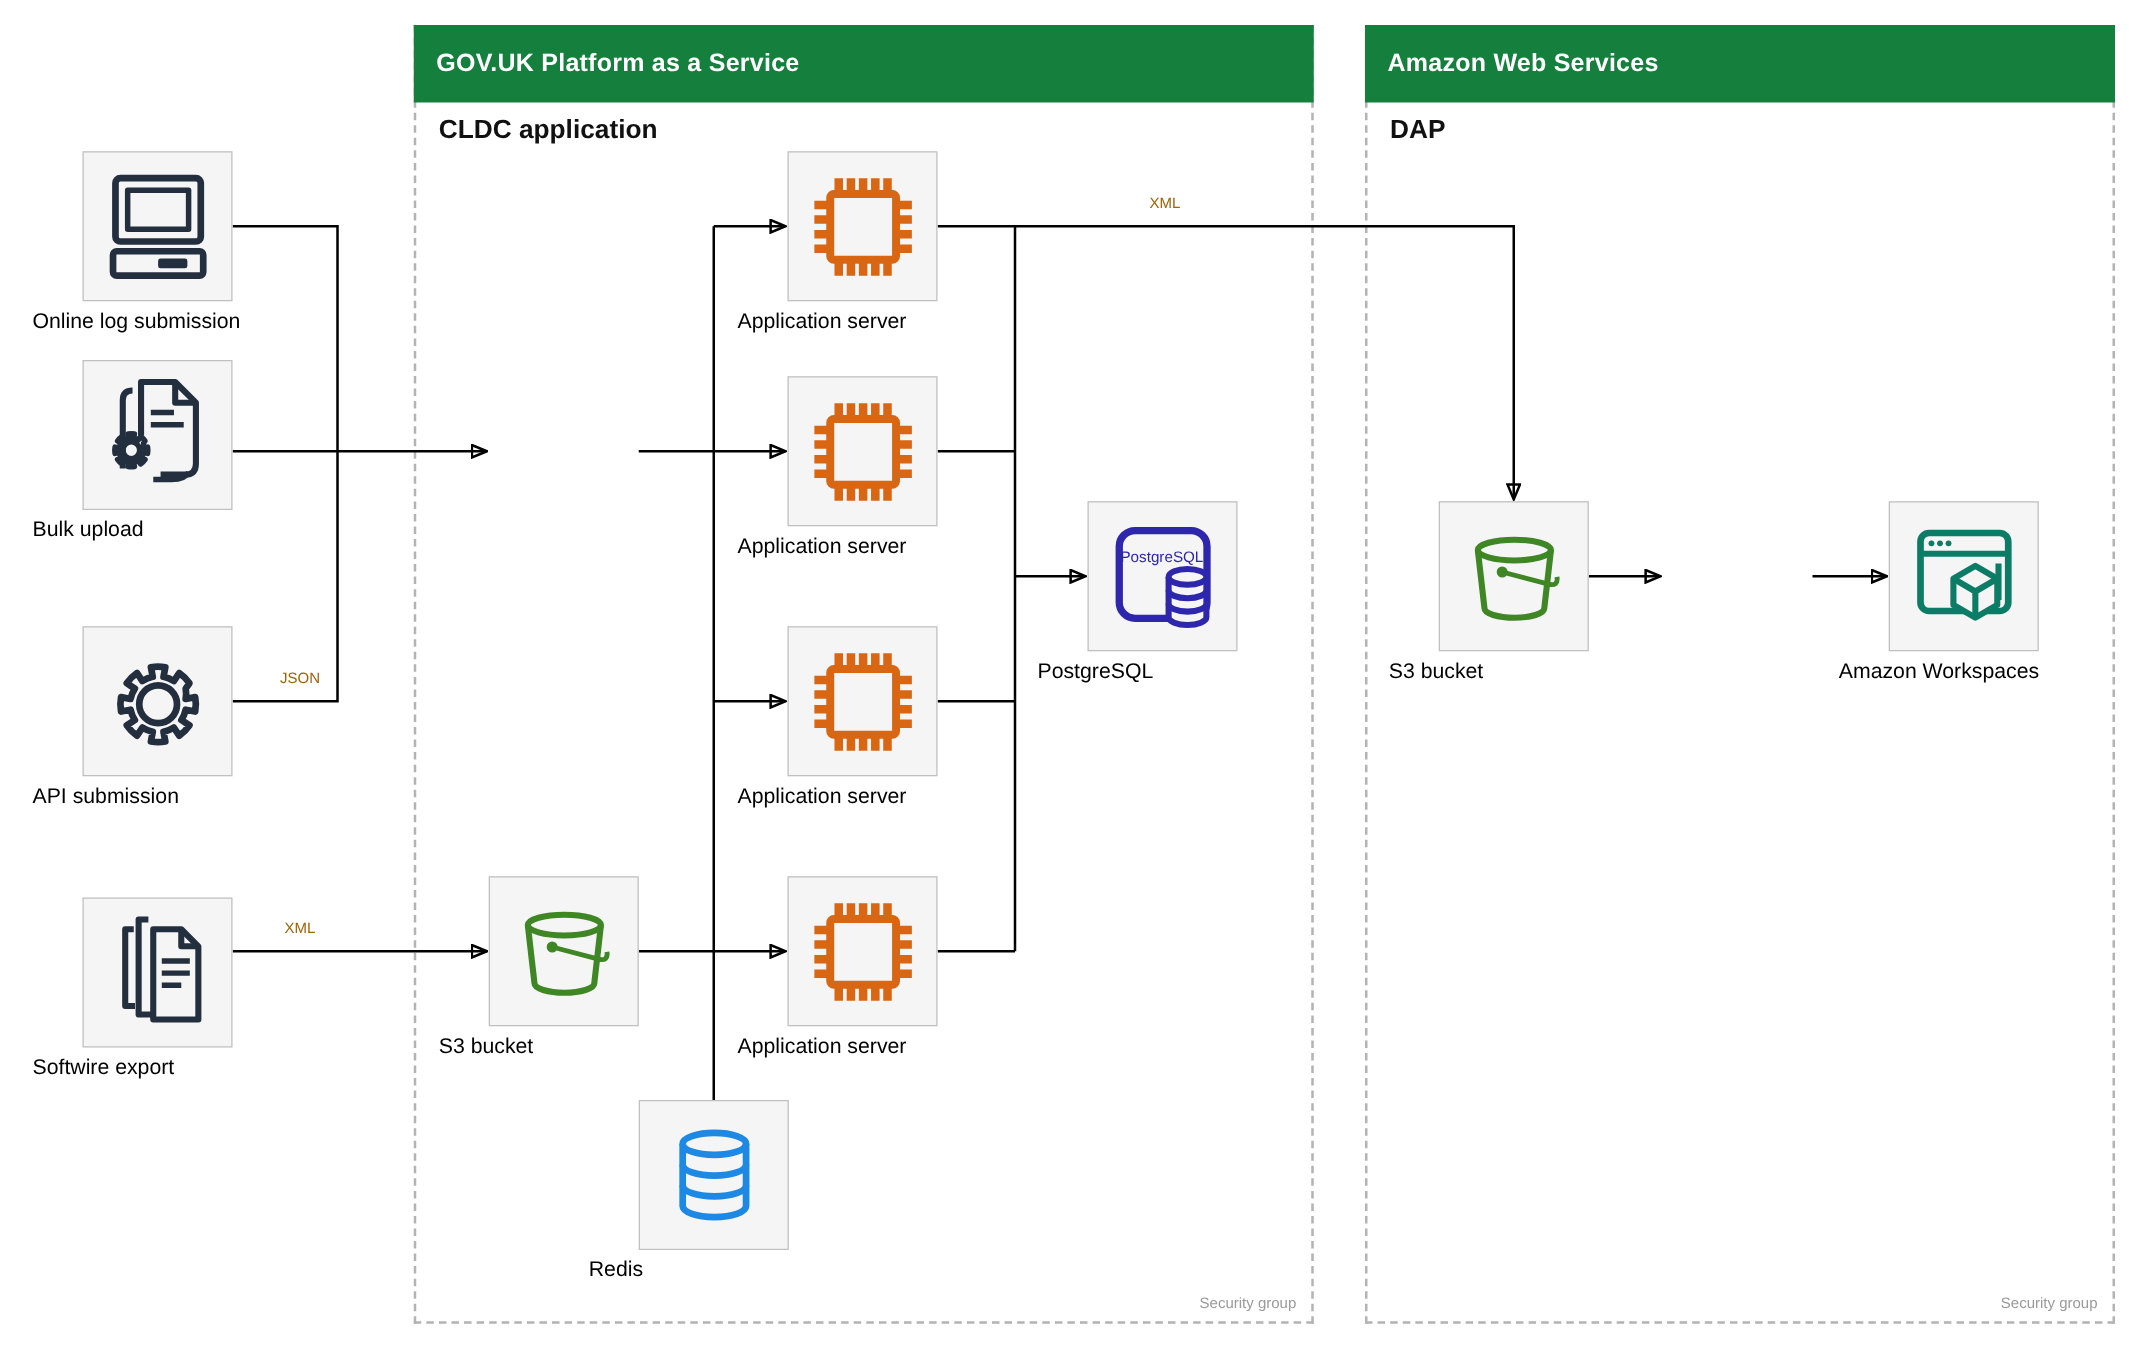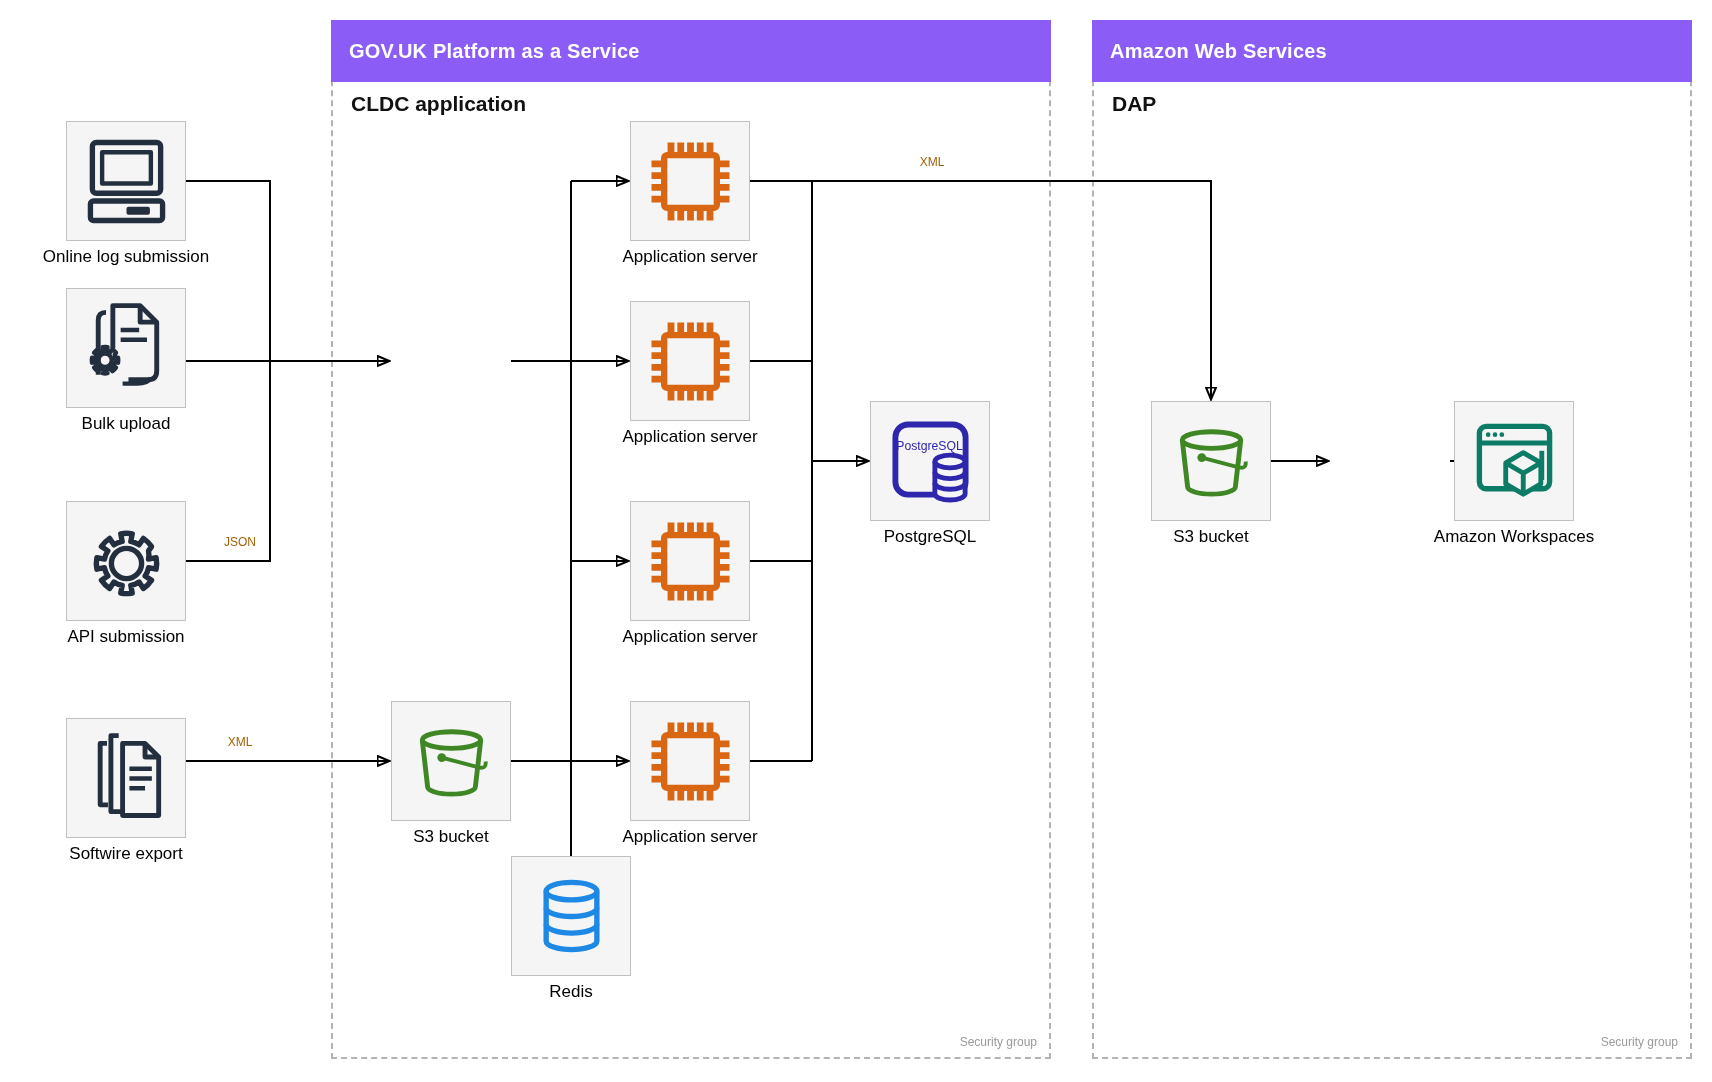--- a/index.html
+++ b/index.html
@@ -1,26 +1,26 @@
 <!DOCTYPE html>
 <html><head>
 <meta charset="utf-8">
 <style>
   html,body{margin:0;padding:0;background:#fff;}
   .canvas{position:relative;width:1712px;height:1082px;background:#fff;
           font-family:"Liberation Sans",sans-serif;overflow:hidden;}
   .container{position:absolute;border:2px dashed #b3b3b3;box-sizing:border-box;z-index:1;background:#fff;}
-  .chdr{position:absolute;left:-2px;top:-2px;right:-2px;height:62px;background:#8b5cf6;
+  .chdr{position:absolute;left:-2px;top:-2px;right:-2px;height:62px;background:#15803d;
         color:#fff;font-weight:bold;font-size:20px;display:flex;align-items:center;
         padding-left:18px;letter-spacing:.2px;}
   .sublabel{position:absolute;left:18px;top:70px;font-weight:bold;font-size:21px;color:#111;}
   .cfooter{position:absolute;right:12px;bottom:8px;font-size:12px;color:#9a9a9a;}
   svg.wires{position:absolute;left:0;top:0;z-index:2;pointer-events:none;}
   svg.wires path{fill:none;stroke:#000;stroke-width:2;}
-  .node{position:absolute;width:200px;text-align:center;z-index:3;}
+  .node{position:absolute;width:200px;text-align:left;z-index:3;}
   .nbox{width:120px;height:120px;margin:0 auto;background:#f5f5f5;
         border:1.5px solid #c0c0c0;box-sizing:border-box;display:flex;
         align-items:center;justify-content:center;}
   .nbox svg{display:block;}
   .nbox svg .s{fill:none;stroke:currentColor;stroke-linejoin:round;}
   .nbox svg .f{fill:currentColor;stroke:none;}
   .nbox svg .w{fill:#f5f5f5;stroke:none;}
   .nbox svg .ws{fill:#f5f5f5;stroke:currentColor;stroke-linejoin:round;}
   .nlabel{margin-top:6px;font-size:17px;line-height:20px;color:#000;}
   .elabel{position:absolute;transform:translate(-50%,-50%);font-size:12px;color:#a16207;z-index:4;}
@@ -187,21 +187,21 @@
       <svg viewBox="0 0 120 120" width="117" height="117" style="color:#3F8624">
         <ellipse class="s" cx="60" cy="38" rx="30" ry="8.5" stroke-width="5"></ellipse>
         <path class="s" d="M30,38 L35.5,86 A24.5,7.5 0 0 0 84.5,86 L90,38" stroke-width="5"></path>
         <circle class="f" cx="50" cy="56" r="4.5"></circle>
         <path class="s" d="M50,56 L88,66 q8,2 7,-6" stroke-width="4"></path>
       </svg>
     </div>
     <div class="nlabel">S3 bucket</div>
   </div>
 
-  <div class="node" style="left:471px;top:856px;">
+  <div class="node" style="left:471px;top:880px;">
     <div class="nbox">
       <svg viewBox="0 0 120 120" width="117" height="117" style="color:#1E88E5">
         <ellipse class="s" cx="60" cy="34" rx="26" ry="9" stroke-width="5.5"></ellipse>
         <path class="s" d="M34,34 V85 A26,9 0 0 0 86,85 V34" stroke-width="5.5"></path>
         <path class="s" d="M34,51 A26,9 0 0 0 86,51 M34,68 A26,9 0 0 0 86,68" stroke-width="5.5"></path>
       </svg>
     </div>
     <div class="nlabel">Redis</div>
   </div>
 
@@ -211,21 +211,21 @@
         <ellipse class="s" cx="60" cy="38" rx="30" ry="8.5" stroke-width="5"></ellipse>
         <path class="s" d="M30,38 L35.5,86 A24.5,7.5 0 0 0 84.5,86 L90,38" stroke-width="5"></path>
         <circle class="f" cx="50" cy="56" r="4.5"></circle>
         <path class="s" d="M50,56 L88,66 q8,2 7,-6" stroke-width="4"></path>
       </svg>
     </div>
     <div class="nlabel">S3 bucket</div>
   </div>
 
 
-  <div class="node" style="left:1414px;top:401px;">
+  <div class="node" style="left:1471px;top:401px;">
     <div class="nbox">
       <svg viewBox="0 0 120 120" width="117" height="117" style="color:#0D7C66">
         <rect class="s" x="24" y="24" width="72" height="64" rx="7" stroke-width="5.5"></rect>
         <path class="s" d="M24,41 H96" stroke-width="5"></path>
         <circle class="f" cx="33" cy="32.5" r="2.4"></circle>
         <circle class="f" cx="40" cy="32.5" r="2.4"></circle>
         <circle class="f" cx="47" cy="32.5" r="2.4"></circle>
         <path class="s" d="M88,49 V79" stroke-width="5"></path>
         <polygon class="ws" points="69,51 87,61.5 87,83 69,93.5 51,83 51,61.5" stroke-width="5"></polygon>
         <path class="s" d="M51,61.5 L69,72 L87,61.5 M69,72 V93.5" stroke-width="5"></path>

